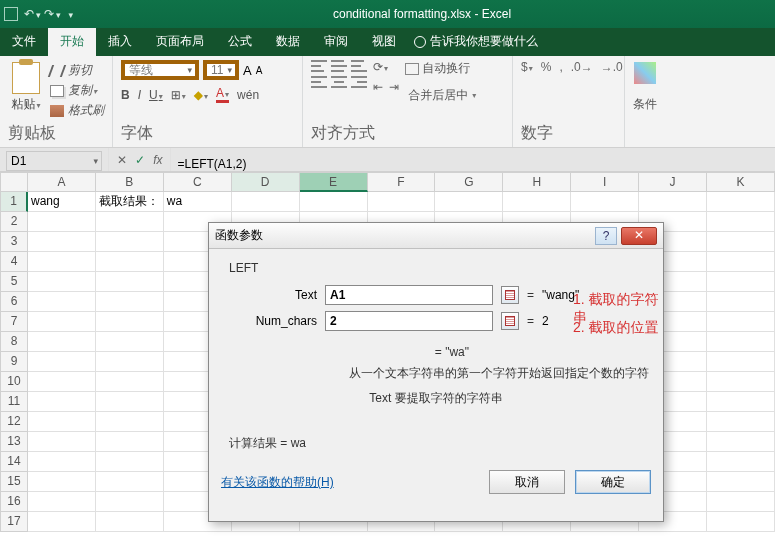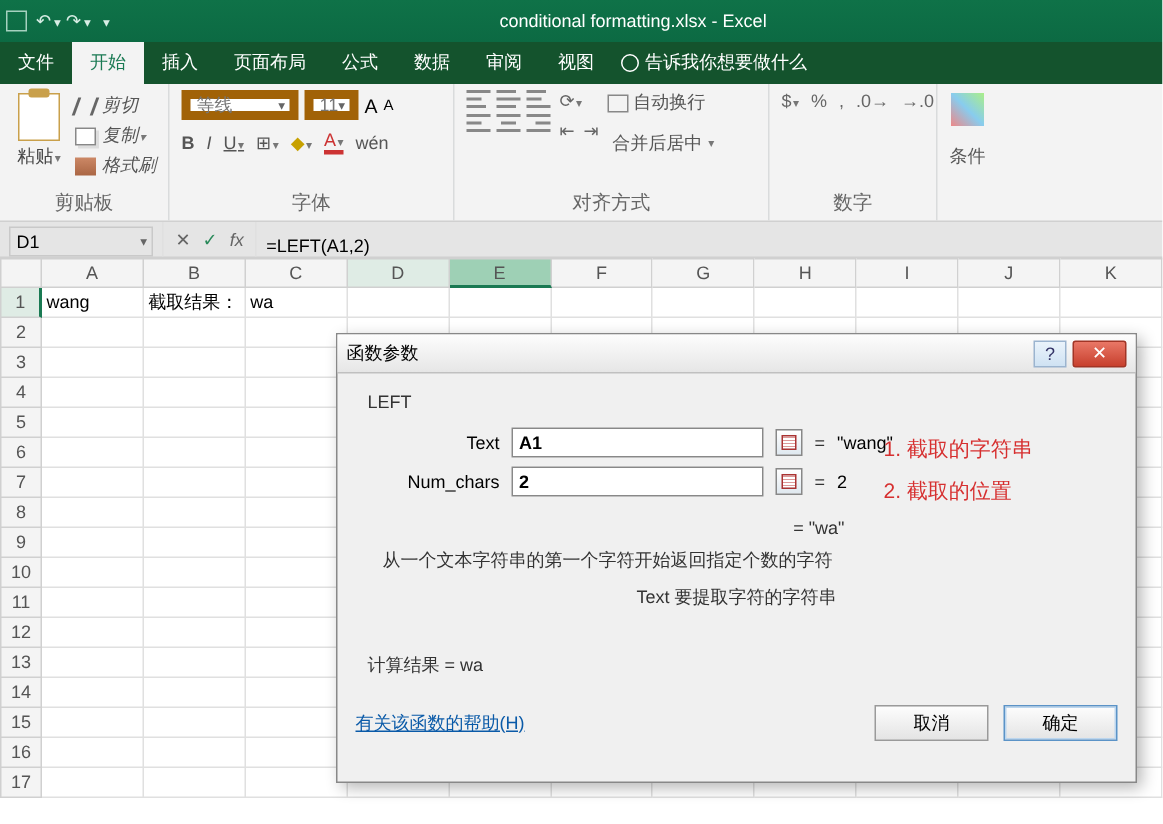--- a/index.html
+++ b/index.html
@@ -9,34 +9,34 @@
 .qat .sq{width:14px;height:14px;border:1px solid #a5d1bf;display:inline-block;}
 .qat .chev::after{content:"▾";font-size:9px;color:#d8eee5;margin-left:2px;}
 .titlebar .title{flex:1;text-align:center;color:#fff;font-size:12px;}
 .tabs{height:28px;background:#14532d;display:flex;align-items:flex-end;color:#fff;}
 .tabs .tab{padding:5px 12px 6px;cursor:default;}
 .tabs .tab.active{background:#f3f3f3;color:#1a7a53;}
 .tabs .tell{display:flex;align-items:center;gap:4px;margin-left:6px;padding-bottom:6px;}
 .tabs .bulb{width:12px;height:12px;border:1px solid #fff;border-radius:50%;display:inline-block;}
 .ribbon{height:92px;background:#f3f3f3;border-bottom:1px solid #d0d0d0;display:flex;}
 .group{border-right:1px solid #d9dbdc;padding:4px 8px 0 8px;display:flex;flex-direction:column;justify-content:space-between;}
-.group .glabel{text-align:center;color:#666;font-size:13px;padding:2px 0 3px;}
+.group .glabel{text-align:left;color:#666;font-size:16px;padding:2px 0 3px;}
 .clip{display:flex;gap:6px;}
 .pasteBtn{width:36px;text-align:center;}
 .pasteBtn .pic{width:28px;height:32px;margin:2px auto 0;background:#fff;border:1px solid #c9a04b;position:relative;}
 .pasteBtn .pic::before{content:"";position:absolute;top:-4px;left:6px;width:14px;height:6px;background:#c9a04b;border-radius:2px;}
 .pasteBtn .lbl{color:#444;margin-top:2px;}
 .clipmini{display:flex;flex-direction:column;gap:3px;margin-top:2px;}
 .clipmini div{display:flex;align-items:center;gap:4px;color:#555;font-style:italic;}
 .clipmini .ic{width:14px;height:12px;display:inline-block;}
 .ic-cut{border-left:2px solid #666;border-right:2px solid #666;transform:skewX(-20deg);}
 .ic-copy{border:1px solid #888;background:#fff;box-shadow:2px 2px 0 #ddd;}
 .ic-brush{background:linear-gradient(#c86,#a64);width:6px;height:14px;}
 .font .row1{display:flex;gap:4px;align-items:center;margin-bottom:6px;}
-.combo{border:6px solid #a16207;background:#fff;height:20px;display:flex;align-items:center;padding:0 14px 0 4px;position:relative;color:#777;}
+.combo{border:4px solid #a16207;background:#fff;height:20px;display:flex;align-items:center;padding:0 14px 0 4px;position:relative;color:#777;}
 .combo::after{content:"▾";position:absolute;right:3px;font-size:9px;color:#666;}
 .font .row2{display:flex;gap:8px;color:#555;align-items:center;}
 .b{font-weight:bold;}
 .i{font-style:italic;}
 .u{text-decoration:underline;}
 .dd::after{content:"▾";font-size:8px;margin-left:1px;color:#777;}
 .align{display:flex;gap:6px;}
 .alcol{display:flex;flex-direction:column;gap:6px;color:#666;}
 .albtns{display:grid;grid-template-columns:repeat(3,16px);gap:4px;}
 .alico{width:16px;height:12px;display:flex;flex-direction:column;justify-content:space-between;}
@@ -58,38 +58,38 @@
 .colhdr{display:flex;height:20px;}
 .corn{width:28px;border:1px solid #d0d0d0;background:#f4f4f4;}
 .ch{width:68px;border:1px solid #d0d0d0;border-left:none;background:#f4f4f4;text-align:center;color:#555;line-height:18px;}
 .ch.sel{background:#dfece5;}
 .ch.hot{background:#9ed0b5;border-bottom:2px solid #1a7a53;}
 .rows{}
 .rw{display:flex;height:20px;}
 .rh{width:28px;border:1px solid #d0d0d0;border-top:none;background:#f4f4f4;text-align:center;color:#555;line-height:18px;}
 .rh.sel{background:#dfece5;border-right:2px solid #1a7a53;}
 .cell{width:68px;border:1px solid #e0e0e0;border-left:none;border-top:none;padding:0 3px;line-height:18px;white-space:nowrap;}
-.dialog{position:absolute;left:224px;top:222px;width:534px;height:300px;background:#f0f0f0;border:1px solid #888;box-shadow:3px 3px 10px rgba(0,0,0,0.3);}
+.dialog{position:absolute;left:208px;top:222px;width:456px;height:300px;background:#f0f0f0;border:1px solid #888;box-shadow:3px 3px 10px rgba(0,0,0,0.3);}
 .dlg-title{height:26px;background:linear-gradient(#fdfdfd,#e6e6e6);border-bottom:1px solid #c0c0c0;display:flex;align-items:center;padding:0 6px;}
 .dlg-title .t{flex:1;}
 .dlg-title .help{width:22px;height:18px;border:1px solid #9bb4cf;background:linear-gradient(#eaf3fb,#cfe2f3);text-align:center;color:#336;line-height:16px;margin-right:4px;}
 .dlg-title .close{width:36px;height:18px;background:linear-gradient(#e97766,#c7402e);border:1px solid #a13526;color:#fff;text-align:center;line-height:15px;border-radius:2px;}
 .dlg-body{padding:10px 14px 8px;position:relative;}
 .fname{color:#333;margin:2px 0 10px 6px;}
 .argrow{display:flex;align-items:center;gap:8px;margin:4px 0 6px 18px;}
 .argrow .albl{width:76px;text-align:right;}
 .argrow .ainp{width:168px;height:20px;border:1px solid #888;background:#fff;padding:0 4px;font-weight:bold;}
 .argrow .ref{width:18px;height:18px;border:1px solid #888;background:linear-gradient(#fff,#dfe8ef);display:flex;align-items:center;justify-content:center;}
 .argrow .ref span{width:10px;height:10px;border:1px solid #a33;background:repeating-linear-gradient(0deg,#fff,#fff 1px,#d99 1px,#d99 2px);}
 .argrow .eq{color:#333;}
 .anno{color:#d62f2f;position:absolute;font-size:14px;}
 .anno1{left:364px;top:42px;}
 .anno2{left:364px;top:70px;}
 .resline{margin:14px 0 6px 0;text-align:right;padding-right:180px;color:#333;}
-.desc{color:#333;margin:4px 0 8px 16px;}
+.desc{color:#333;margin:4px 0 8px 16px;text-align:right;}
 .argdesc{text-align:center;color:#333;margin-bottom:28px;}
 .calc{color:#333;margin:0 0 10px 6px;}
 .dlg-foot{display:flex;align-items:center;gap:10px;padding:0 12px 10px;}
 .helplink{color:#0a5aa8;text-decoration:underline;flex:1;}
 .btn{width:76px;height:24px;border:1px solid #9a9a9a;background:linear-gradient(#fdfdfd,#e4e4e4);text-align:center;line-height:22px;}
 .btn.primary{border:1px solid #5b93c7;box-shadow:0 0 0 1px #bcd6ee inset;}
 </style>
 </head>
 <body>
 

